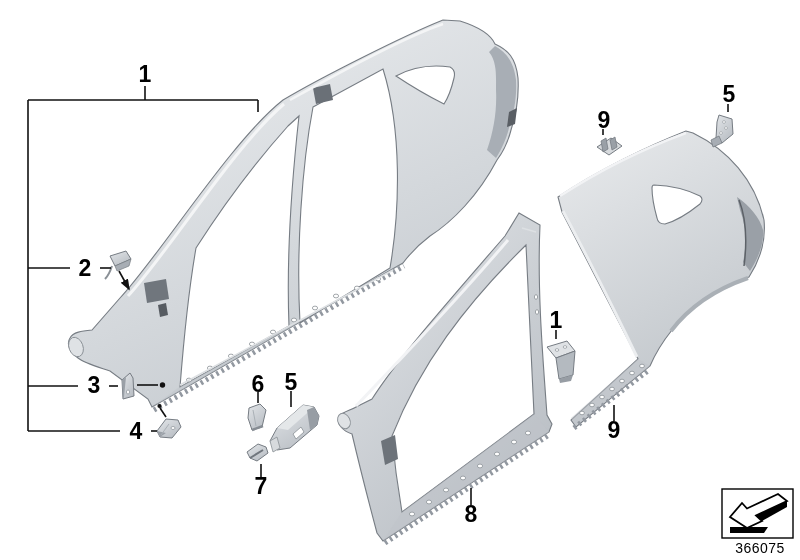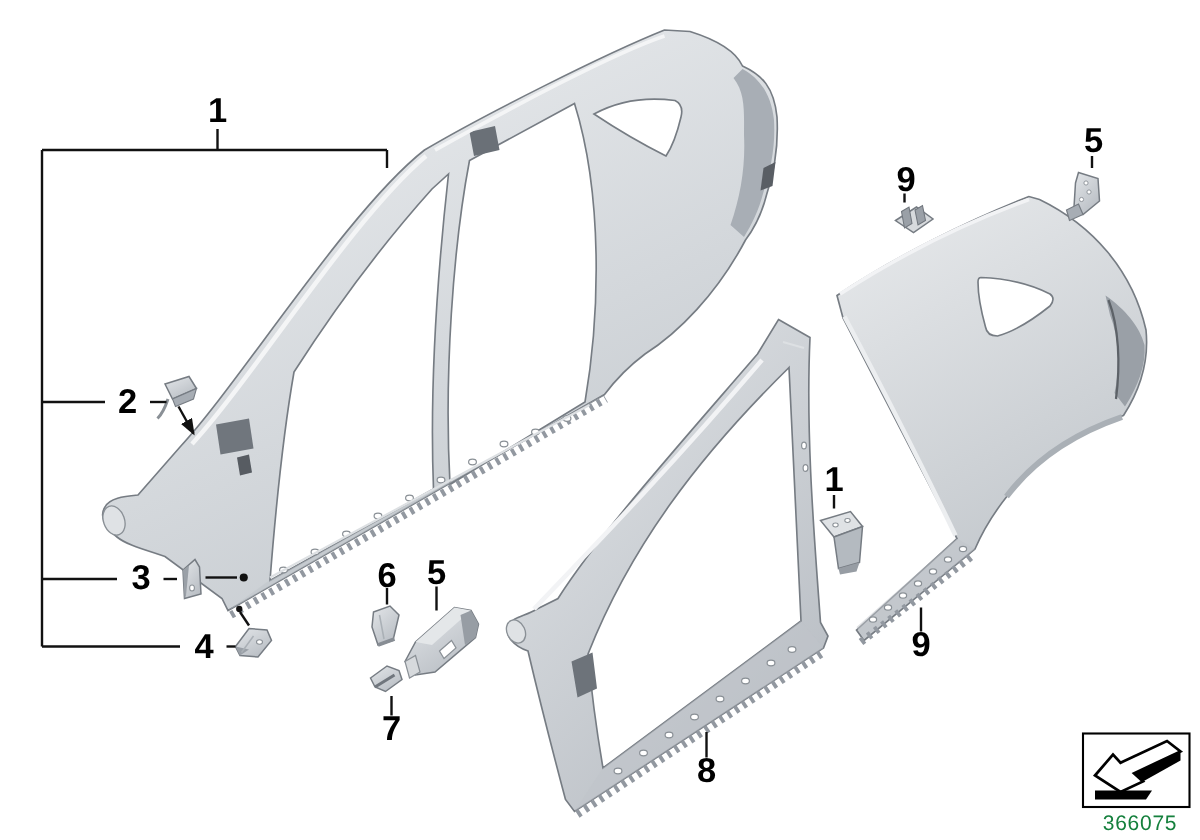--- a/index.html
+++ b/index.html
@@ -10,21 +10,21 @@
   }
   .stage{position:absolute;left:0;top:0;width:800px;height:560px;}
   svg.diagram{position:absolute;left:0;top:0;}
   .callout{
     position:absolute;transform:translate(-50%,-50%);
     font-weight:700;font-size:23px;line-height:1;color:#000;
     white-space:nowrap;user-select:none;
   }
   .footer-code{
     position:absolute;transform:translate(-50%,-50%);
-    font-size:14px;color:#15803d;letter-spacing:.5px;white-space:nowrap;
+    font-size:14px;color:#000000;letter-spacing:.5px;white-space:nowrap;
   }
 </style>
 </head>
 <body>
 
 <div class="stage">
 
 <svg class="diagram" width="800" height="560" viewBox="0 0 800 560">
   <defs>
     <linearGradient id="gA" x1="0" y1="0" x2="0.55" y2="1">

